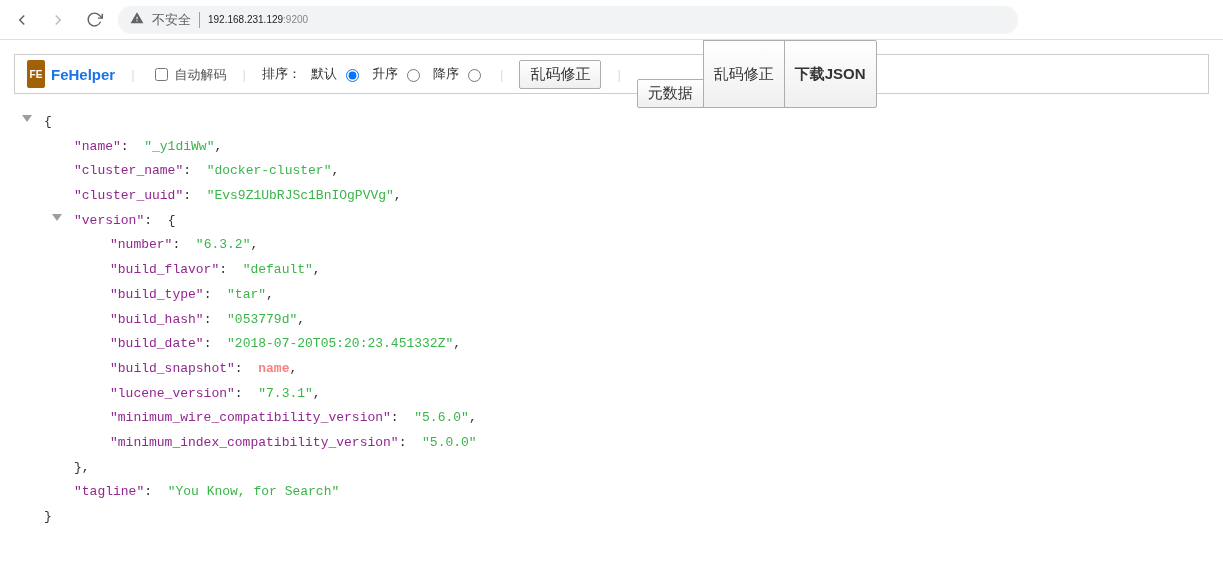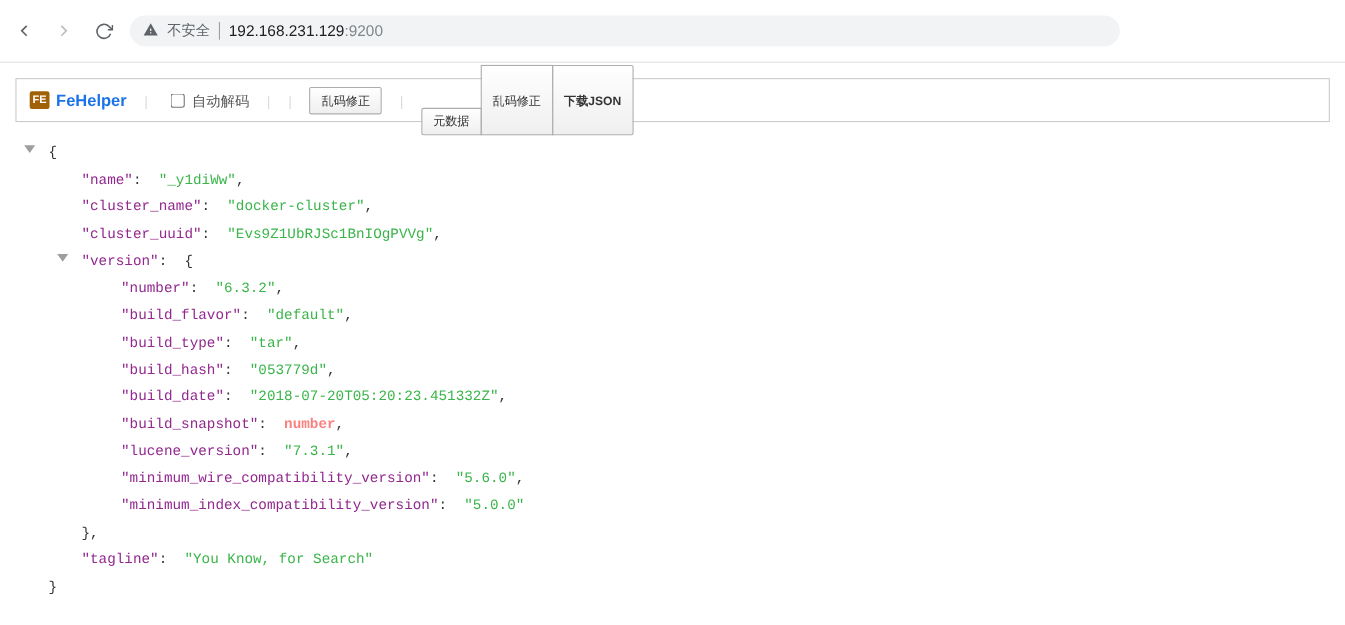--- a/index.html
+++ b/index.html
@@ -5,21 +5,21 @@
   * { box-sizing: border-box; }
   body {
     margin: 0;
     font-family: Arial, "Microsoft YaHei", sans-serif;
     font-size: 13px;
     background: #fff;
     color: #333;
     width: 1223px;
   }
   .browser-bar {
-    height: 57px;
+    height: 40px;
     display: flex;
     align-items: center;
     padding: 0 10px;
     gap: 12px;
     border-bottom: 1px solid #e0e0e0;
     background: #fff;
   }
   .nav-btn {
     width: 24px; height: 24px;
     display: flex; align-items: center; justify-content: center;
@@ -33,50 +33,50 @@
     background: #f1f3f4;
     border-radius: 14px;
     display: flex;
     align-items: center;
     padding: 0 12px;
     gap: 8px;
     color: #5f6368;
     max-width: 900px;
   }
   .warn-icon { color: #5f6368; }
-  .addr-text { color: #202124; font-size: 14px; }
+  .addr-text { color: #202124; font-size: 10px; }
   .addr-text .gray { color: #80868b; }
   .divider-v { width:1px; height:16px; background:#9aa0a6; }
   
   .toolbar {
     margin: 14px 14px 0 14px;
     border: 1px solid #ccc;
     height: 40px;
     display: flex;
     align-items: center;
     padding: 0 12px;
     gap: 16px;
     background: #fff;
   }
   .fe-logo {
     display:flex; align-items:center; gap:6px;
     color:#1a73e8; font-weight:bold; font-size:15px;
   }
   .fe-badge {
     background:#a16207; color:#fff; font-size:10px; font-weight:bold;
-    width:18px; height:16px; display:flex; align-items:center; justify-content:center;
+    width:18px; height:28px; display:flex; align-items:center; justify-content:center;
     border-radius:2px;
   }
   .sep { color:#ddd; }
   .auto-decode { display:flex; align-items:flex-end; gap:4px; color:#555; }
   .sort-group { display:flex; align-items:center; gap:10px; color:#333; }
   .sort-group label { display:flex; align-items:center; gap:4px; }
   .btn {
     border:1px solid #adadad; background:linear-gradient(#fff,#efefef);
-    padding:4px 10px; font-size:11px; color:#333; border-radius:2px;
+    padding:4px 10px; font-size:15px; color:#333; border-radius:2px;
     cursor:pointer;
     text-align:center;
   }
   .btn-group { display:flex; }
   .btn-group .btn { border-radius:0; margin-left:-1px; }
   .btn-group .btn:first-child { border-top-left-radius:2px; border-bottom-left-radius:2px; margin-left:0;margin-top:39px;}
   .btn-group .btn:last-child { border-top-right-radius:2px; border-bottom-right-radius:2px;font-weight:bold;}
 
   .json-area {
     padding: 16px 10px 20px 10px;
@@ -140,20 +140,35 @@
   <div class="fe-logo">
     <span class="fe-badge">FE</span>
     <span>FeHelper</span>
   </div>
   <span class="sep">|</span>
   <label class="auto-decode">
     <input type="checkbox" style="">
     <span>自动解码</span>
   </label>
   <span class="sep">|</span>
+  <div class="sort-group">
+    <span>排序：</span>
+    <label>
+        <span>默认</span> 
+        <input type="radio" name="sort" checked="" style="">
+      </label>
+    <label>
+        <span>升序</span> 
+        <input type="radio" name="sort" style="">
+      </label>
+    <label>
+        <span>降序</span> 
+        <input type="radio" name="sort" style="">
+      </label>
+  </div>
   <span class="sep">|</span>
   <button class="btn">乱码修正</button>
   <span class="sep">|</span>
   <div class="btn-group">
     <button class="btn">元数据</button>
     <button class="btn">乱码修正</button>
     <button class="btn">下载JSON</button>
   </div>
 </div>
 
@@ -164,21 +179,21 @@
   <div class="line indent2"><span class="key">"cluster_name"</span><span class="colon">:  </span><span class="str">"docker-cluster"</span><span class="punct">,</span></div>
   <div class="line indent2"><span class="key">"cluster_uuid"</span><span class="colon">:  </span><span class="str">"Evs9Z1UbRJSc1BnIOgPVVg"</span><span class="punct">,</span></div>
 
   <div class="line indent2"><span class="toggle down" style="left:42px;"></span><span class="key">"version"</span><span class="colon">:  </span><span class="punct">{</span></div>
 
   <div class="line indent3"><span class="key">"number"</span><span class="colon">:  </span><span class="str">"6.3.2"</span><span class="punct">,</span></div>
   <div class="line indent3"><span class="key">"build_flavor"</span><span class="colon">:  </span><span class="str">"default"</span><span class="punct">,</span></div>
   <div class="line indent3"><span class="key">"build_type"</span><span class="colon">:  </span><span class="str">"tar"</span><span class="punct">,</span></div>
   <div class="line indent3"><span class="key">"build_hash"</span><span class="colon">:  </span><span class="str">"053779d"</span><span class="punct">,</span></div>
   <div class="line indent3"><span class="key">"build_date"</span><span class="colon">:  </span><span class="str">"2018-07-20T05:20:23.451332Z"</span><span class="punct">,</span></div>
-  <div class="line indent3"><span class="key">"build_snapshot"</span><span class="colon">:  </span><span class="bool">number</span><span class="punct">,</span></div>
+  <div class="line indent3"><span class="key">"build_snapshot"</span><span class="colon">:  </span><span class="bool">name</span><span class="punct">,</span></div>
   <div class="line indent3"><span class="key">"lucene_version"</span><span class="colon">:  </span><span class="str">"7.3.1"</span><span class="punct">,</span></div>
   <div class="line indent3"><span class="key">"minimum_wire_compatibility_version"</span><span class="colon">:  </span><span class="str">"5.6.0"</span><span class="punct">,</span></div>
   <div class="line indent3"><span class="key">"minimum_index_compatibility_version"</span><span class="colon">:  </span><span class="str">"5.0.0"</span></div>
 
   <div class="line indent2"><span class="punct">},</span></div>
   <div class="line indent2"><span class="key">"tagline"</span><span class="colon">:  </span><span class="str">"You Know, for Search"</span></div>
   <div class="line indent1"><span class="punct">}</span></div>
 </div>
 
 </body></html>

